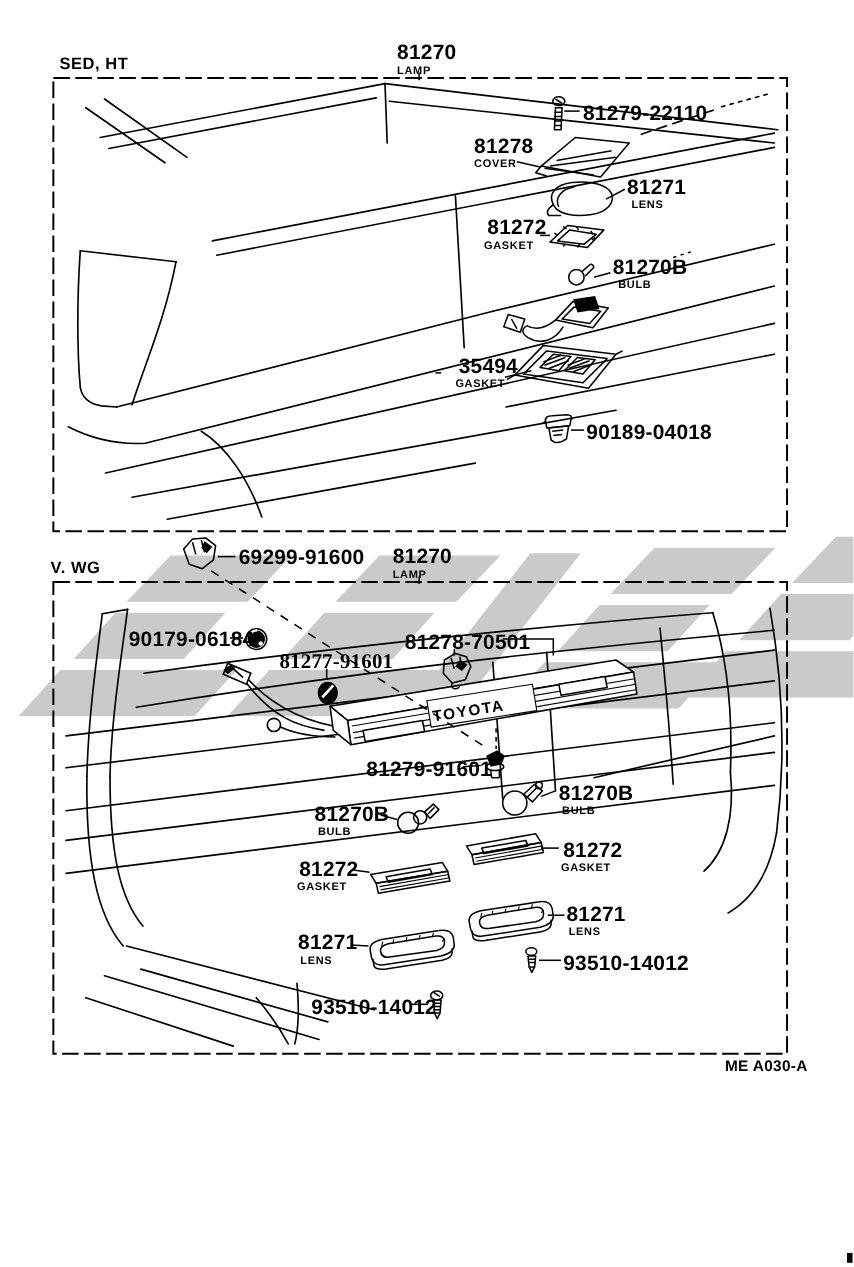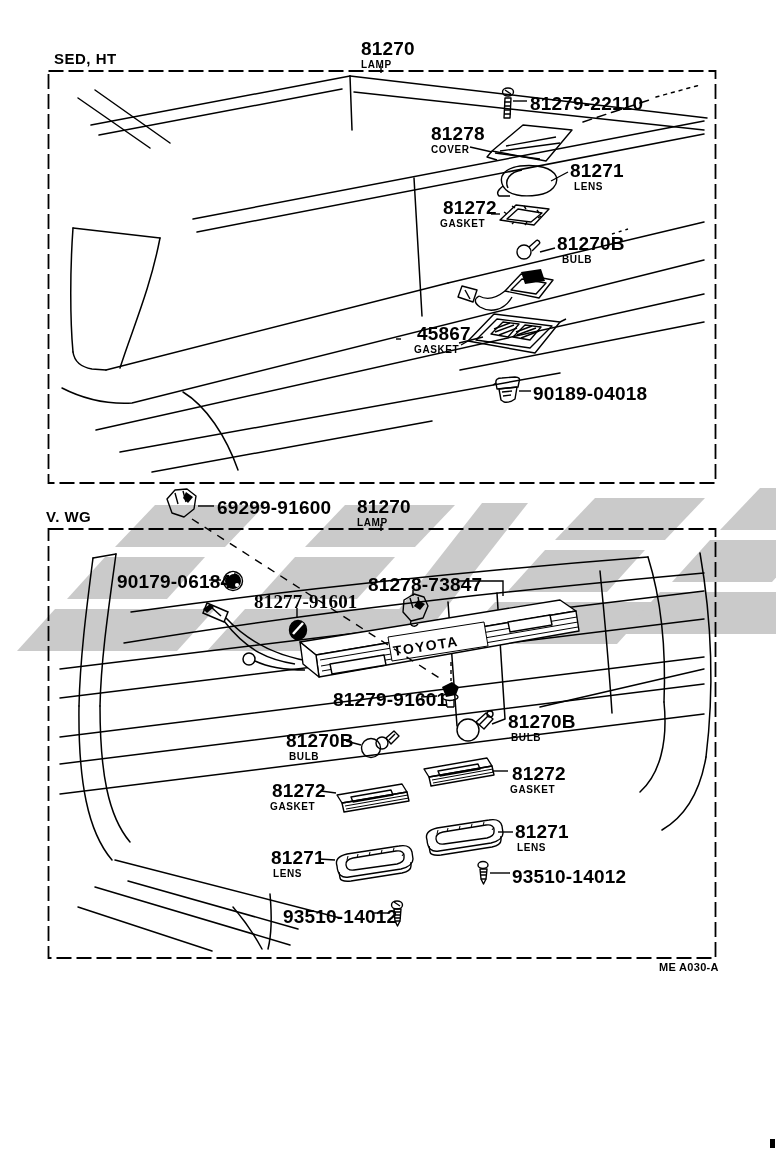--- a/index.html
+++ b/index.html
@@ -6,21 +6,21 @@
   .page{
     position:relative;width:776px;height:1152px;background:#ffffff;overflow:hidden;
     font-family:"Liberation Sans","DejaVu Sans",sans-serif;color:#000;
   }
   svg.art{position:absolute;left:0;top:0;}
   .plabel{position:absolute;line-height:1;white-space:nowrap;}
   .num{font-size:19px;font-weight:bold;letter-spacing:0.2px;}
   .sub{font-size:10px;font-weight:bold;letter-spacing:0.6px;margin-top:2px;}
   .seclabel{position:absolute;font-size:15px;font-weight:bold;letter-spacing:0.5px;white-space:nowrap;}
   .asm .num{font-size:19px;}
-  .footer-code{position:absolute;font-size:11px;font-weight:bold;letter-spacing:0.3px;}
+  .footer-code{position:absolute;font-size:14px;font-weight:bold;letter-spacing:0.3px;}
 </style>
 </head>
 <body>
 
 <div class="page">
 
 <svg class="art" width="776" height="1152" viewBox="0 0 776 1152">
 
   <g fill="#cacaca" stroke="none">
     <g transform="translate(95,505)">
@@ -352,42 +352,42 @@
   <div class="num" style="margin-left:3px;">81272</div>
   <div class="sub">GASKET</div>
 </div>
 
 <div class="plabel" style="left:557px;top:234px;">
   <div class="num">81270B</div>
   <div class="sub" style="margin-left:5px;">BULB</div>
 </div>
 
 <div class="plabel" style="left:414px;top:324px;">
-  <div class="num" style="margin-left:3px;">45867</div>
+  <div class="num" style="margin-left:3px;">35494</div>
   <div class="sub">GASKET</div>
 </div>
 
 <div class="plabel" style="left:533px;top:384px;">
   <div class="num">90189-04018</div>
 </div>
 
 <div class="plabel" style="left:217px;top:498px;">
   <div class="num">69299-91600</div>
 </div>
 
 <div class="plabel" style="left:117px;top:572px;text-align:right;">
   <div class="num">90179-06184</div>
 </div>
 
 <div class="plabel" style="left:254px;top:592px;font-family:Liberation Serif, serif;">
   <div class="num">81277-91601</div>
 </div>
 
 <div class="plabel" style="left:368px;top:575px;">
-  <div class="num">81278-73847</div>
+  <div class="num">81278-70501</div>
 </div>
 
 <div class="plabel" style="left:333px;top:690px;">
   <div class="num">81279-91601</div>
 </div>
 
 <div class="plabel" style="left:286px;top:731px;">
   <div class="num">81270B</div>
   <div class="sub" style="margin-left:3px;">BULB</div>
 </div>

